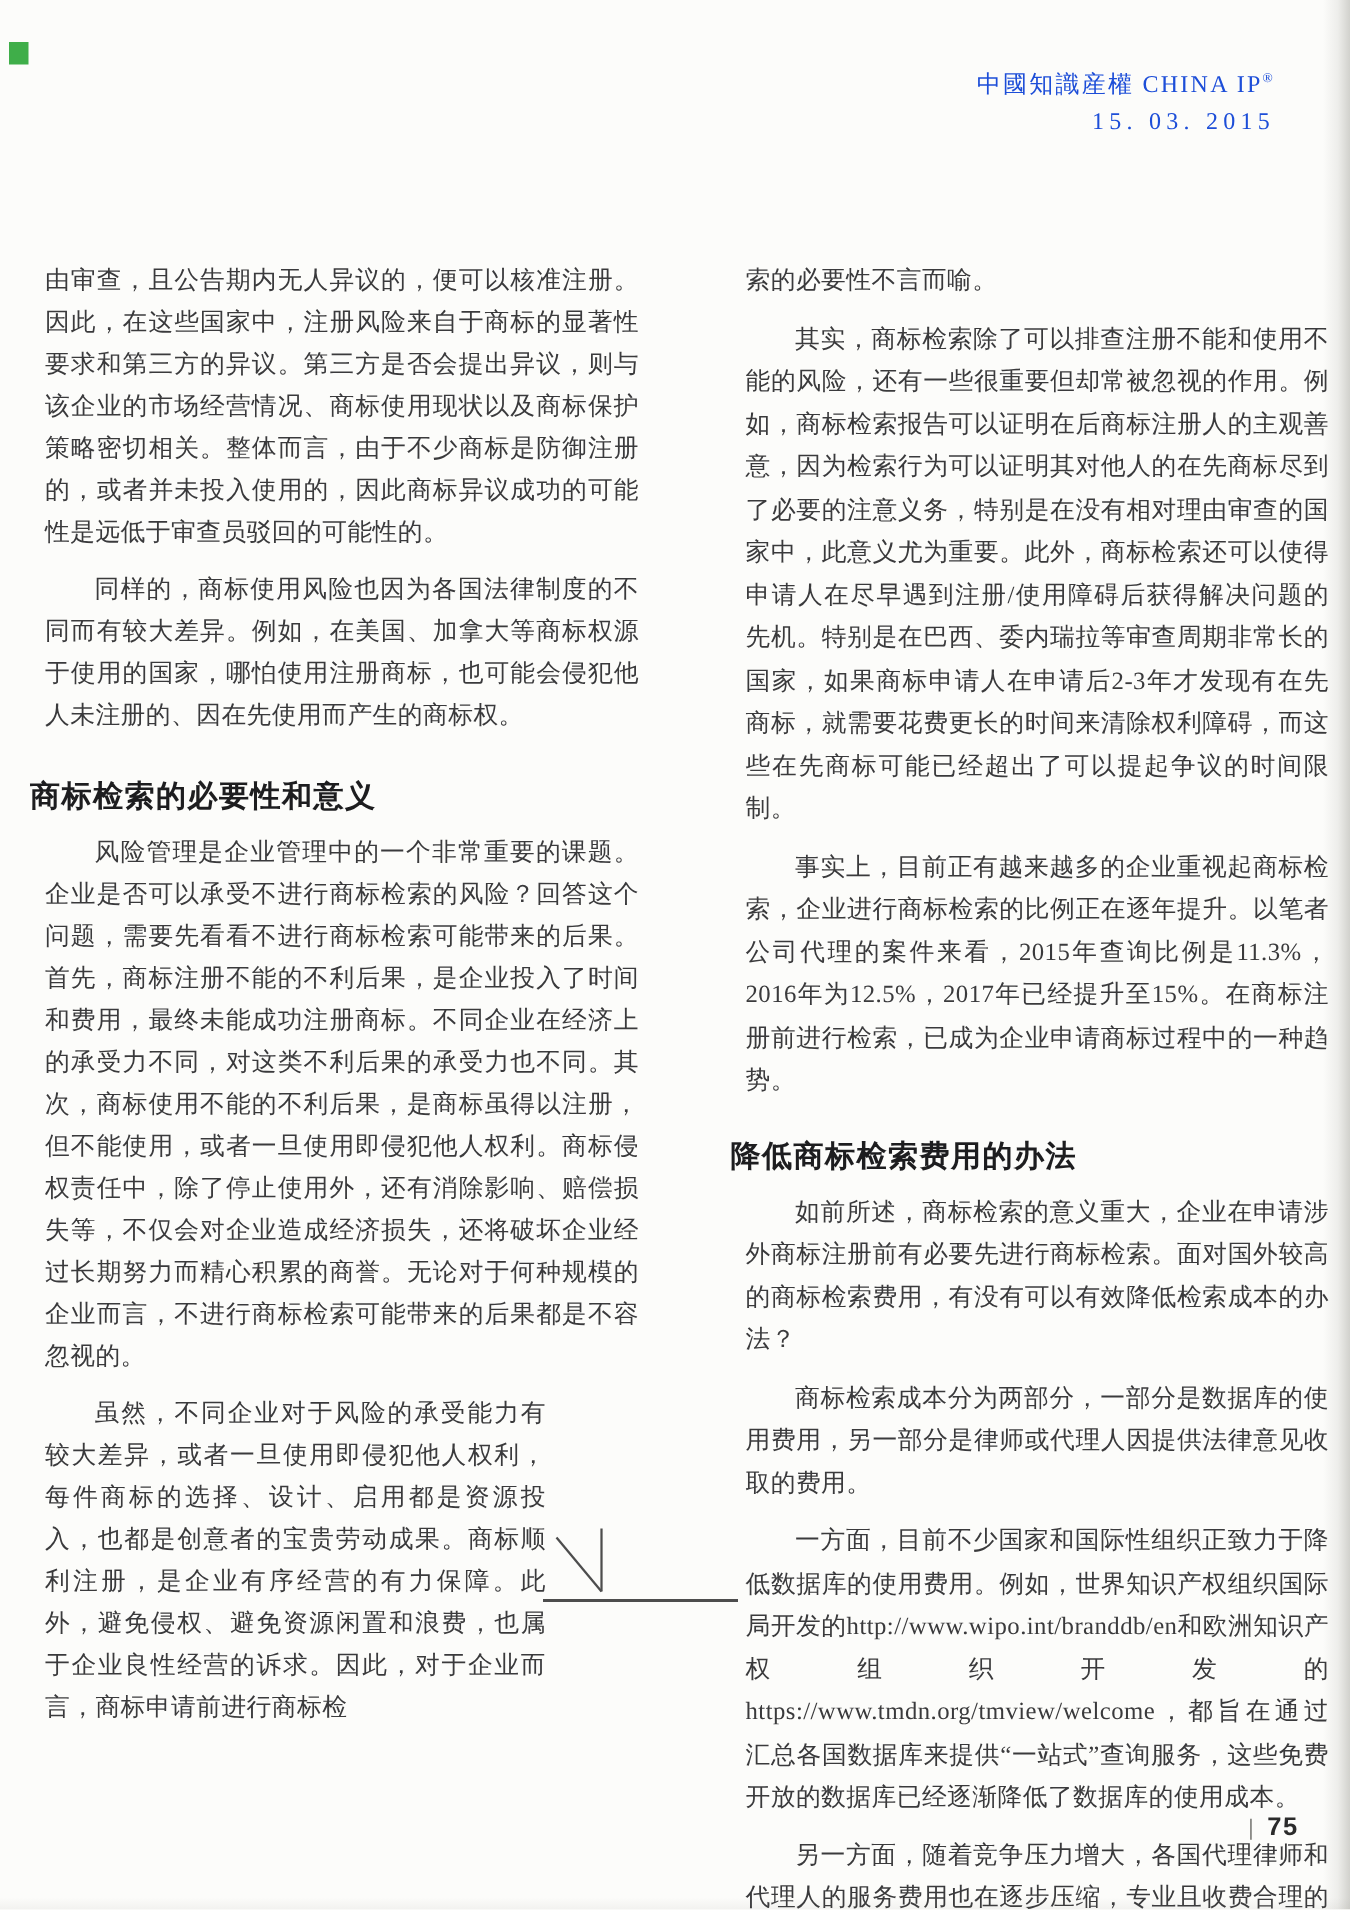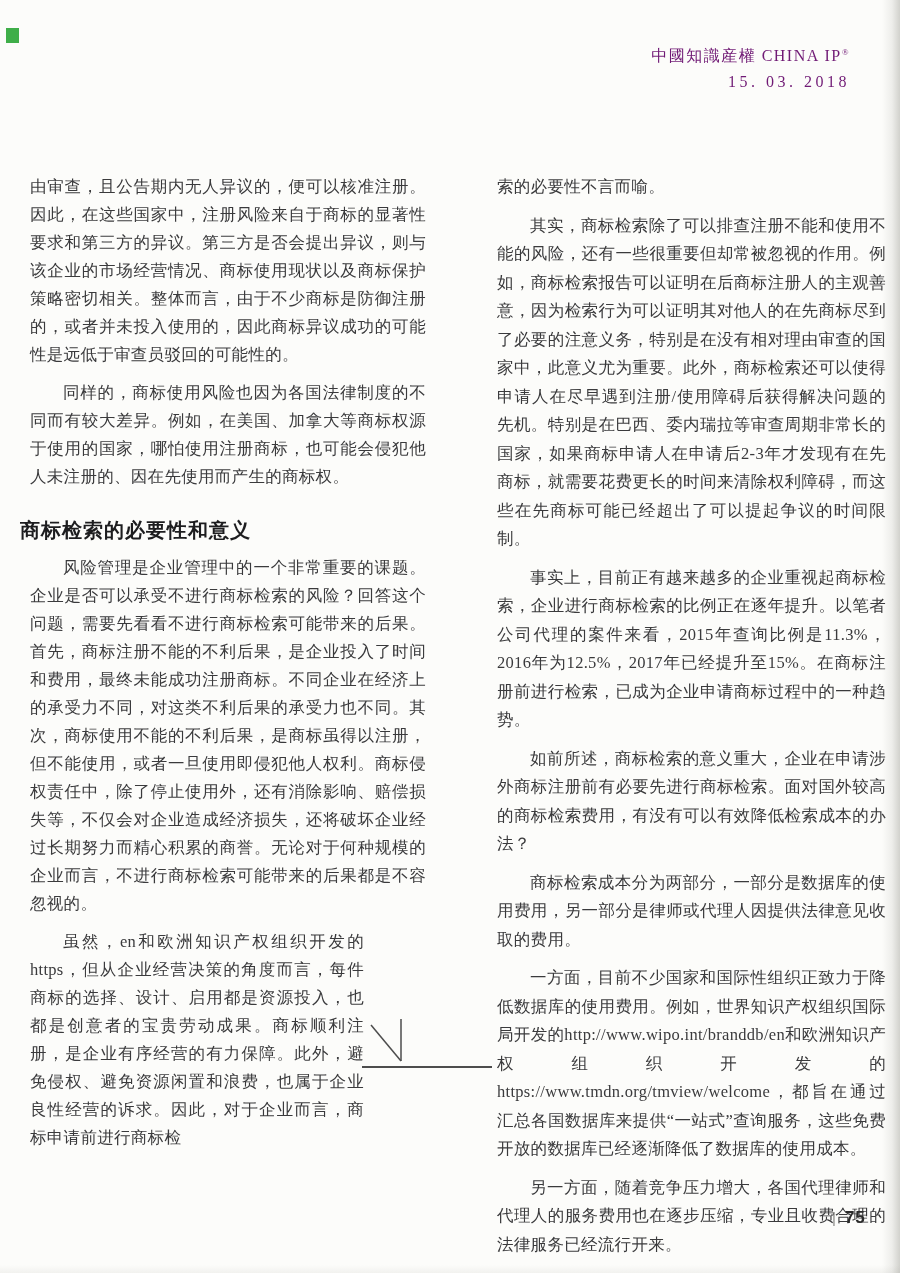--- a/index.html
+++ b/index.html
@@ -21,21 +21,21 @@
     position:absolute;bottom:0;left:0;width:100%;height:8px;
     background:linear-gradient(to bottom, rgba(0,0,0,0) 0%, rgba(120,120,110,0.08) 100%);
     pointer-events:none;
   }
   .corner-mark{
     position:absolute;left:6px;top:28px;width:13px;height:15px;
     background:#3fae49;
   }
   .header{
     position:absolute;top:46px;right:50px;
-    text-align:right;color:#701a75;
+    text-align:right;color:#1d4ed8;
   }
   .header-title{
     font-size:16px;letter-spacing:1.5px;
   }
   .header-title sup{font-size:9px;}
   .header-date{
     font-size:16px;letter-spacing:3.5px;margin-top:6px;
   }
   .col{
     position:absolute;top:163px;
@@ -93,43 +93,44 @@
   .page-num .bar{color:#8a8a86;font-size:15px;margin-right:9px;font-weight:400;}
   .page-num .num{color:#2b2b2b;font-size:17px;font-weight:700;letter-spacing:1px;}
 </style>
 </head>
 <body>
 
 <div class="corner-mark"></div>
 
 <div class="header">
   <div class="header-title"><span>中國知識産權 CHINA IP</span><sup>®</sup></div>
-  <div class="header-date">15. 03. 2018</div>
+  <div class="header-date">15. 03. 2015</div>
 </div>
 
 <div class="col col-left">
   <p class="noindent">由审查，且公告期内无人异议的，便可以核准注册。因此，在这些国家中，注册风险来自于商标的显著性要求和第三方的异议。第三方是否会提出异议，则与该企业的市场经营情况、商标使用现状以及商标保护策略密切相关。整体而言，由于不少商标是防御注册的，或者并未投入使用的，因此商标异议成功的可能性是远低于审查员驳回的可能性的。</p>
   <p>同样的，商标使用风险也因为各国法律制度的不同而有较大差异。例如，在美国、加拿大等商标权源于使用的国家，哪怕使用注册商标，也可能会侵犯他人未注册的、因在先使用而产生的商标权。</p>
   <h2>商标检索的必要性和意义</h2>
   <p>风险管理是企业管理中的一个非常重要的课题。企业是否可以承受不进行商标检索的风险？回答这个问题，需要先看看不进行商标检索可能带来的后果。首先，商标注册不能的不利后果，是企业投入了时间和费用，最终未能成功注册商标。不同企业在经济上的承受力不同，对这类不利后果的承受力也不同。其次，商标使用不能的不利后果，是商标虽得以注册，但不能使用，或者一旦使用即侵犯他人权利。商标侵权责任中，除了停止使用外，还有消除影响、赔偿损失等，不仅会对企业造成经济损失，还将破坏企业经过长期努力而精心积累的商誉。无论对于何种规模的企业而言，不进行商标检索可能带来的后果都是不容忽视的。</p>
-  <p class="narrow">虽然，en和欧洲知识产权组织开发的https，但从企业经营决策的角度而言，每件商标的选择、设计、启用都是资源投入，也都是创意者的宝贵劳动成果。商标顺利注册，是企业有序经营的有力保障。此外，避免侵权、避免资源闲置和浪费，也属于企业良性经营的诉求。因此，对于企业而言，商标申请前进行商标检</p>
+  <p class="narrow">虽然，不同企业对于风险的承受能力有较大差异，或者一旦使用即侵犯他人权利，每件商标的选择、设计、启用都是资源投入，也都是创意者的宝贵劳动成果。商标顺利注册，是企业有序经营的有力保障。此外，避免侵权、避免资源闲置和浪费，也属于企业良性经营的诉求。因此，对于企业而言，商标申请前进行商标检</p>
 </div>
 
 <div class="pull-quote">
   <svg class="quote-arrow" width="130" height="48" viewBox="0 0 130 48">
     <line x1="9" y1="9" x2="39" y2="45" stroke="#4d4d4d" stroke-width="1.5"></line>
     <line x1="39" y1="3" x2="39" y2="45" stroke="#4d4d4d" stroke-width="1.5"></line>
   </svg>
   <hr class="quote-rule">
 </div>
 
 <div class="col col-right">
   <p class="noindent">索的必要性不言而喻。</p>
   <p>其实，商标检索除了可以排查注册不能和使用不能的风险，还有一些很重要但却常被忽视的作用。例如，商标检索报告可以证明在后商标注册人的主观善意，因为检索行为可以证明其对他人的在先商标尽到了必要的注意义务，特别是在没有相对理由审查的国家中，此意义尤为重要。此外，商标检索还可以使得申请人在尽早遇到注册/使用障碍后获得解决问题的先机。特别是在巴西、委内瑞拉等审查周期非常长的国家，如果商标申请人在申请后2-3年才发现有在先商标，就需要花费更长的时间来清除权利障碍，而这些在先商标可能已经超出了可以提起争议的时间限制。</p>
   <p>事实上，目前正有越来越多的企业重视起商标检索，企业进行商标检索的比例正在逐年提升。以笔者公司代理的案件来看，2015年查询比例是11.3%，2016年为12.5%，2017年已经提升至15%。在商标注册前进行检索，已成为企业申请商标过程中的一种趋势。</p>
+  <h2>降低商标检索费用的办法</h2>
   <p>如前所述，商标检索的意义重大，企业在申请涉外商标注册前有必要先进行商标检索。面对国外较高的商标检索费用，有没有可以有效降低检索成本的办法？</p>
   <p>商标检索成本分为两部分，一部分是数据库的使用费用，另一部分是律师或代理人因提供法律意见收取的费用。</p>
   <p>一方面，目前不少国家和国际性组织正致力于降低数据库的使用费用。例如，世界知识产权组织国际局开发的http://www.wipo.int/branddb/en和欧洲知识产权组织开发的https://www.tmdn.org/tmview/welcome，都旨在通过汇总各国数据库来提供“一站式”查询服务，这些免费开放的数据库已经逐渐降低了数据库的使用成本。</p>
   <p>另一方面，随着竞争压力增大，各国代理律师和代理人的服务费用也在逐步压缩，专业且收费合理的法律服务已经流行开来。</p>
   <p><span>商标检索的重要性日益凸显，笔者相信，越来越多的中国企业会积极使用这一利器，为民族品牌的振兴铺平道路。</span><span class="ip-badge">IP</span></p>
 </div>
 
 <div class="page-num">
   <span class="bar">|</span><span class="num">75</span>
 </div>

